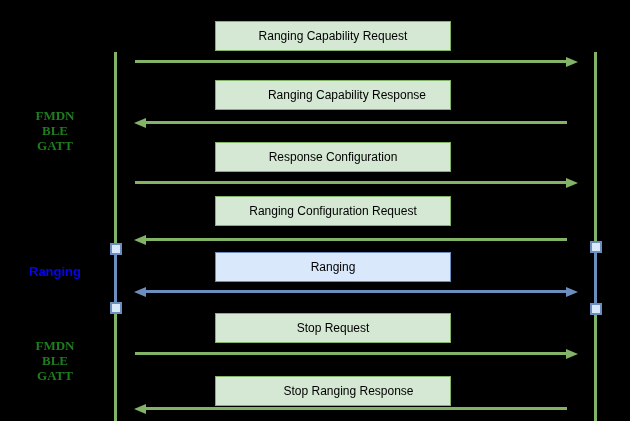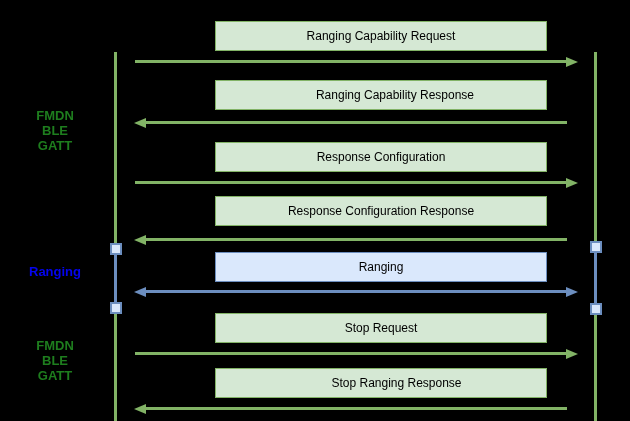--- a/index.html
+++ b/index.html
@@ -24,21 +24,21 @@
     background:var(--blue-line);
   }
   .act-endpoint{
     position:absolute;
     width:8px;height:8px;
     border:2px solid var(--blue-line);
     background:var(--blue-fill);
   }
   .msg-box{
     position:absolute;
-    left:215px;width:332px;height:30px;
+    left:215px;width:236px;height:30px;
     box-sizing:border-box;
     border:1.5px solid var(--green-line);
     background:var(--green-fill);
     display:flex;align-items:center;justify-content:center;
   }
   .msg-box.blue{
     border-color:var(--blue-line);
     background:var(--blue-fill);
   }
   .msg-label{
@@ -63,21 +63,21 @@
   .arrow-head.blue.point-left{border-right-color:var(--blue-line);}
   .arrow-head.blue.point-right{border-left-color:var(--blue-line);}
   .side-label{
     position:absolute;
     left:15px;width:80px;
     text-align:center;
     font-weight:bold;
     font-size:13px;
     line-height:15px;
   }
-  .side-label.green{color:var(--label-green);}
+  .side-label.green{color:var(--label-green);font-family:Liberation Serif, serif;}
   .side-label.blue{color:var(--label-blue);}
   .side-label span{display:block;}
 </style>
 </head>
 <body>
 
 <div id="canvas">
 
   <div class="lifeline" style="left:114px;top:52px;height:369px;"></div>
   <div class="lifeline" style="left:594px;top:52px;height:369px;"></div>
@@ -125,21 +125,21 @@
       <div>
     <div class="msg-box" style="top: 142px;">
       <span class="msg-label">Response Configuration</span>
     </div>
     <div class="arrow-line" style="left: 135px; width: 432px; top: 181px;"></div>
 
     <div class="arrow-head point-right" style="left: 566px; top: 178px;"></div>
   </div>
       <div>
     <div class="msg-box" style="top: 196px;">
-      <span class="msg-label">Response Configuration Response</span>
+      <span class="msg-label">Ranging Configuration Request</span>
     </div>
     <div class="arrow-line" style="left: 145px; width: 422px; top: 238px;"></div>
     <div class="arrow-head point-left" style="left: 134px; top: 235px;"></div>
 
   </div>
       <div>
     <div class="msg-box blue" style="top: 252px;">
       <span class="msg-label">Ranging</span>
     </div>
     <div class="arrow-line blue" style="left: 145px; width: 422px; top: 290px;"></div>
@@ -148,21 +148,21 @@
   </div>
       <div>
     <div class="msg-box" style="top: 313px;">
       <span class="msg-label">Stop Request</span>
     </div>
     <div class="arrow-line" style="left: 135px; width: 432px; top: 352px;"></div>
 
     <div class="arrow-head point-right" style="left: 566px; top: 349px;"></div>
   </div>
       <div>
-    <div class="msg-box" style="top: 368px; padding-left: 31px;">
+    <div class="msg-box" style="top: 376px; padding-left: 31px;">
       <span class="msg-label">Stop Ranging Response</span>
     </div>
     <div class="arrow-line" style="left: 145px; width: 422px; top: 407px;"></div>
     <div class="arrow-head point-left" style="left: 134px; top: 404px;"></div>
 
   </div>
     </div>
 </div>
 
 </body></html>

